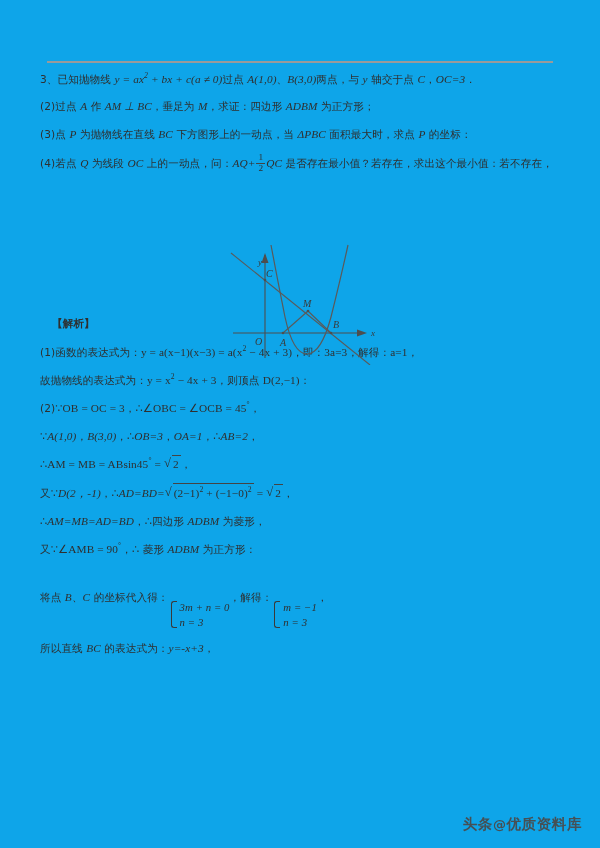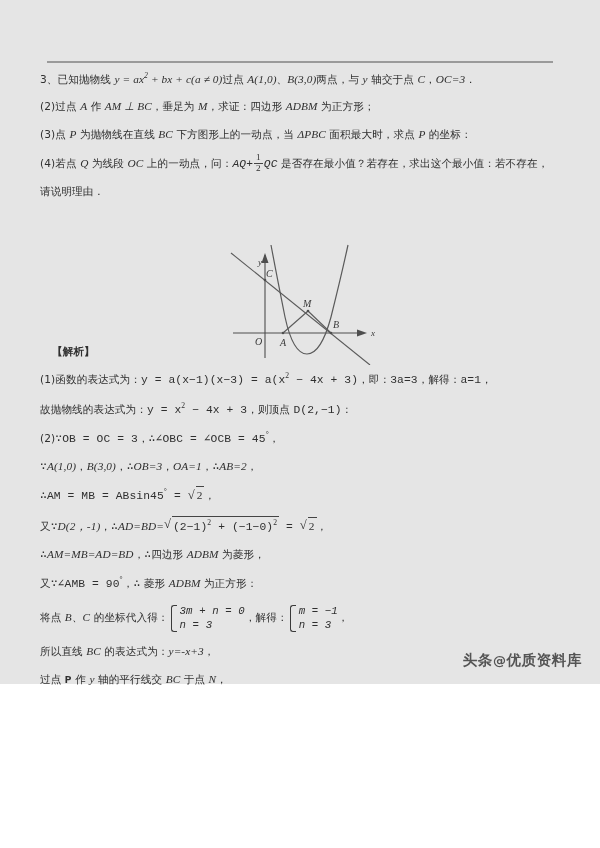--- a/index.html
+++ b/index.html
@@ -11,22 +11,22 @@
     width: 600px;
     height: 848px;
     position: relative;
     font-family: "Liberation Serif", "DejaVu Serif", serif;
     color: #2b2b2b;
     overflow: hidden;
   }
   .page {
     position: relative;
     width: 600px;
-    height: 684px;
-    background: #e5e5e5;
+    height: 848px;
+    background: #0ea5e9;
   }
 
   
   .top-rule {
     position: absolute;
     left: 47px;
     top: 61px;
     width: 506px;
     height: 2px;
     background: #9a9a9a;
@@ -42,21 +42,21 @@
   .line {
     font-size: 11.3px;
     line-height: 1.5;
     margin: 0 0 10.5px 0;
     color: #2f2f2f;
     white-space: nowrap;
     letter-spacing: 0.1px;
   }
   .cj { font-family: "DejaVu Sans", "Liberation Sans", sans-serif; font-size: 10.6px; }
   .it { font-style: italic; font-family: "Liberation Serif", serif; }
-  .mathser { font-family: Liberation Mono, monospace; }
+  .mathser { font-family: Liberation Serif, serif; }
   sup.ex { font-size: 0.68em; vertical-align: super; }
 
   
   .frac {
     display: inline-block;
     vertical-align: -0.42em;
     text-align: center;
     font-size: 0.82em;
     line-height: 1.02;
     margin: 0 1px;
@@ -80,20 +80,21 @@
 
   
   .sys {
     display: inline-block;
     position: relative;
     vertical-align: middle;
     padding-left: 9px;
     font-size: 0.95em;
     line-height: 1.35;
     text-align: left;
+    margin-top: 32px;
   }
   .sys::before {
     content: "";
     position: absolute;
     left: 2px; top: 1px; bottom: 1px;
     width: 5px;
     border-left: 1.2px solid #3a3a3a;
     border-top: 1.2px solid #3a3a3a;
     border-bottom: 1.2px solid #3a3a3a;
     border-radius: 3px 0 0 3px;
@@ -144,23 +145,20 @@
     </p>
 
     <p class="line">
       <span class="cj">(3)</span><span class="cj">点 </span><span class="it">P</span><span class="cj"> 为抛物线在直线 </span><span class="it">BC</span><span class="cj"> 下方图形上的一动点，当 </span><span class="it">ΔPBC</span><span class="cj"> 面积最大时，求点 </span><span class="it">P</span><span class="cj"> 的坐标：</span>
     </p>
 
     <p class="line">
       <span class="cj">(4)</span><span class="cj">若点 </span><span class="it">Q</span><span class="cj"> 为线段 </span><span class="it">OC</span><span class="cj"> 上的一动点，问：</span><span class="it mathser">AQ+</span><span class="frac"><span class="num">1</span><span class="den">2</span></span><span class="it mathser">QC</span><span class="cj"> 是否存在最小值？若存在，求出这个最小值：若不存在，</span>
     </p>
 
-    <p class="line">
-      <span class="cj">请说明理由．</span>
-    </p>
 
     <div style="height:132px;"></div>
 
     <p class="line">
       <span class="cj" style="font-weight:bold;margin-left:12px;">【解析】</span>
     </p>
 
     <p class="line">
       <span class="cj">(1)</span><span class="cj">函数的表达式为：</span><span class="mathser">y = a(x−1)(x−3) = a(x</span><sup class="ex">2</sup><span class="mathser"> − 4x + 3)</span><span class="cj">，即：</span><span class="mathser">3a=3</span><span class="cj">，解得：</span><span class="mathser">a=1</span><span class="cj">，</span>
     </p>
@@ -195,23 +193,20 @@
 
 
     <p class="line" style="line-height:2.1;">
       <span class="cj">将点 </span><span class="it">B</span><span class="cj">、</span><span class="it">C</span><span class="cj"> 的坐标代入得：</span><span class="sys"><span class="row it mathser">3m + n = 0</span><span class="row it mathser">n = 3</span></span><span class="cj">，解得：</span><span class="sys"><span class="row it mathser">m = −1</span><span class="row it mathser">n = 3</span></span><span class="cj">，</span>
     </p>
 
     <p class="line" style="">
       <span class="cj">所以直线 </span><span class="it">BC</span><span class="cj"> 的表达式为：</span><span class="it">y=-x+3</span><span class="cj">，</span>
     </p>
 
-    <p class="line">
-      <span class="cj">过点 </span><span class="mathser" style="font-weight:600;">P</span><span class="cj"> 作 </span><span class="it">y</span><span class="cj"> 轴的平行线交 </span><span class="it">BC</span><span class="cj"> 于点 </span><span class="it">N</span><span class="cj">，</span>
-    </p>
 
   </div>
 
   <div class="figure-wrap">
     <svg width="185" height="128" viewBox="0 0 185 128">
       <g fill="none" stroke="#5a5a5a" stroke-width="1.1">
 
         <line x1="18" y1="96" x2="142" y2="96" stroke="#4e4e4e"></line>
 
         <line x1="50" y1="121" x2="50" y2="18" stroke="#4e4e4e"></line>

